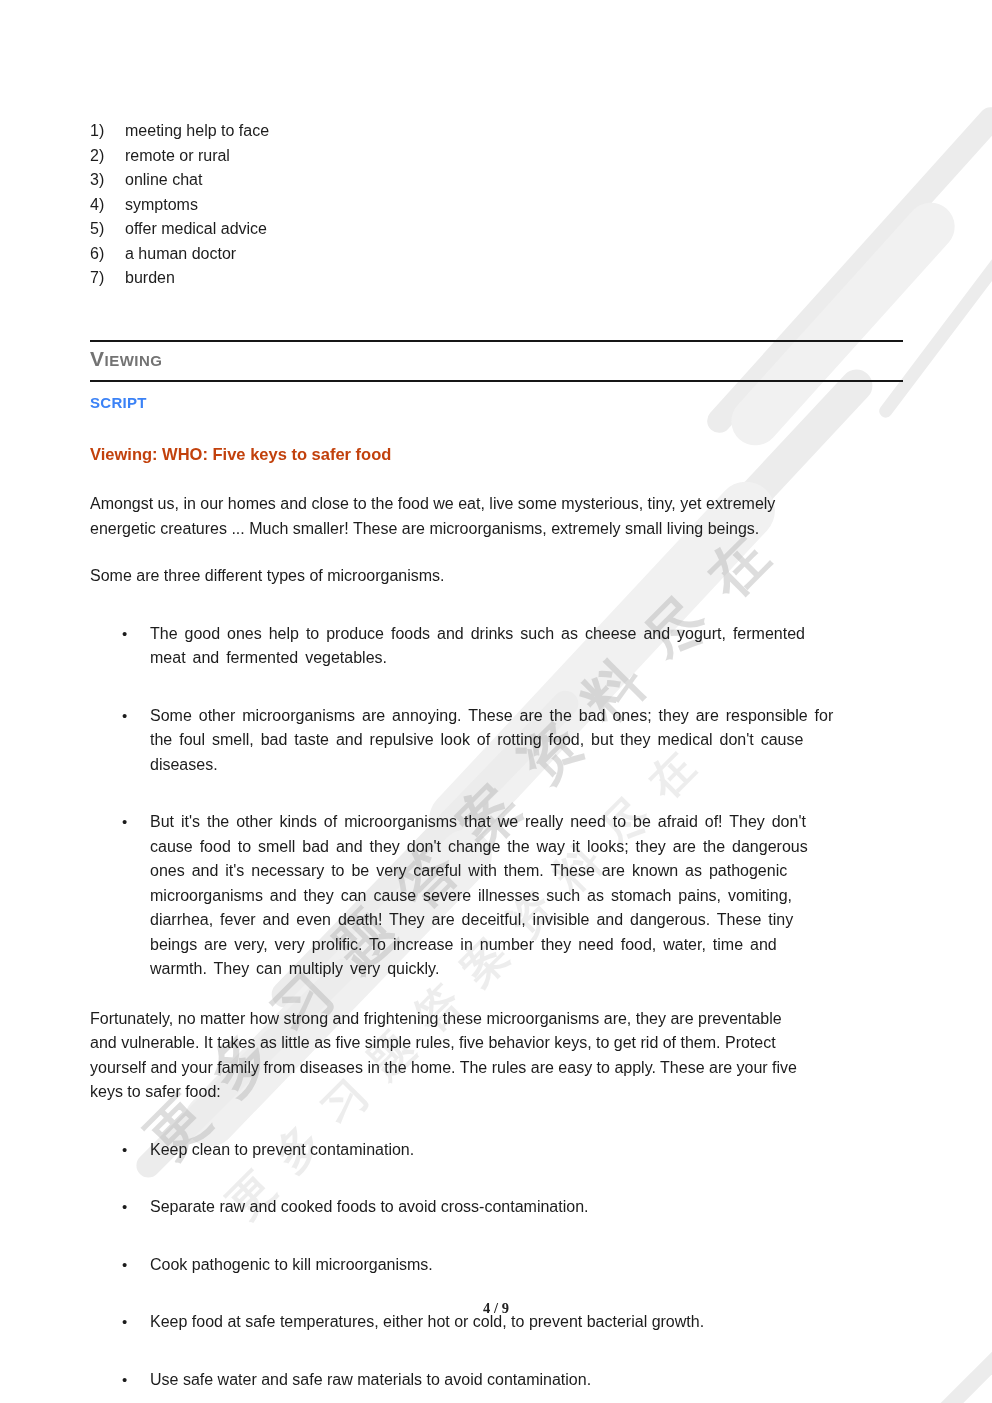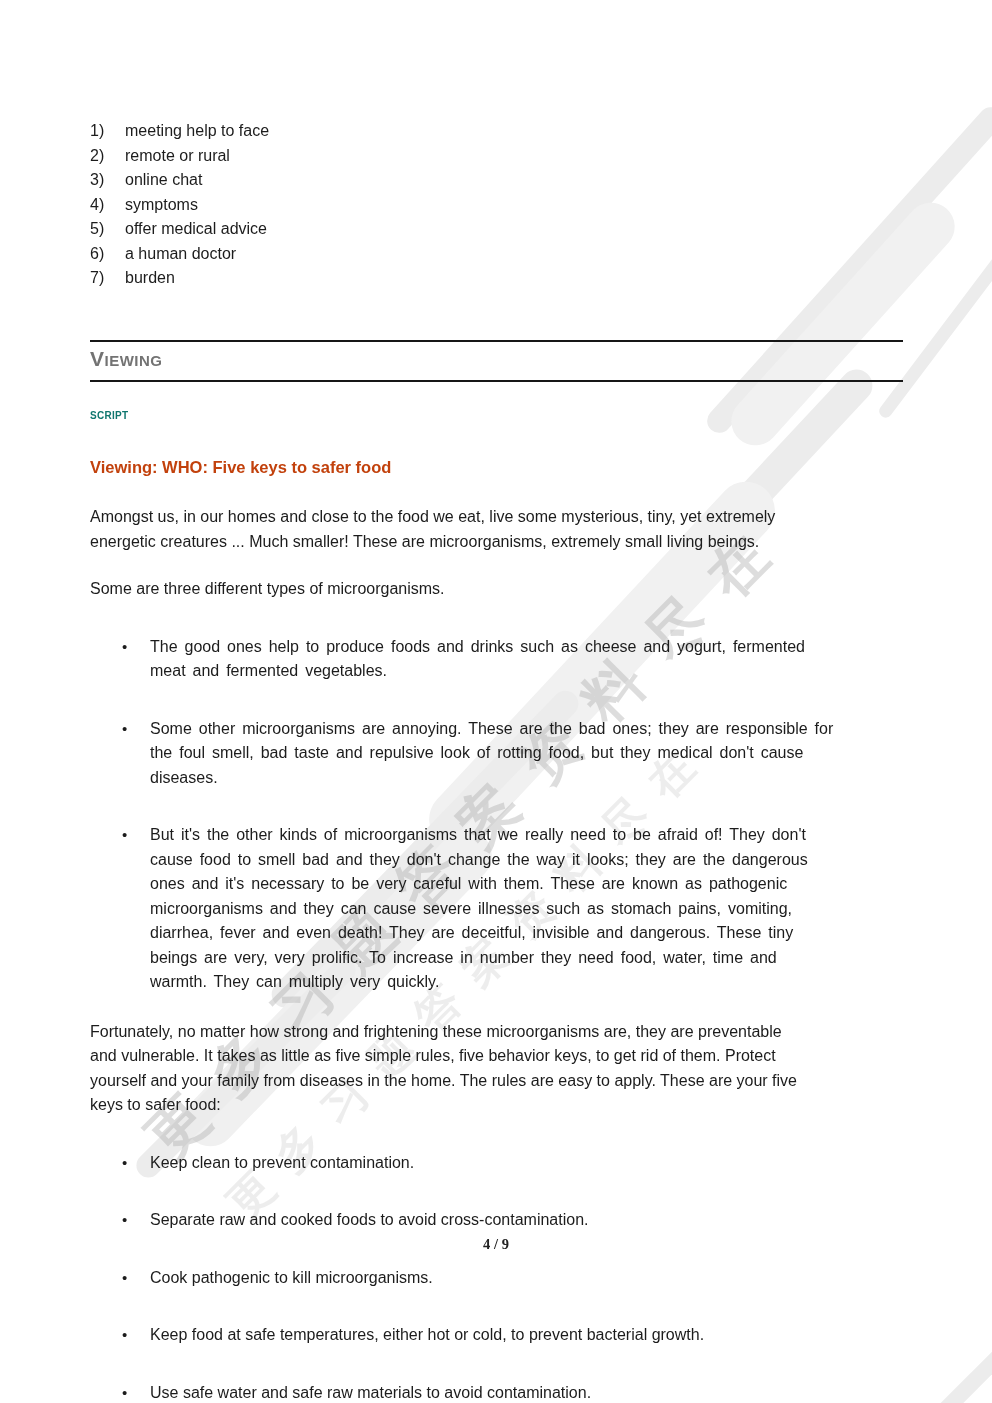--- a/index.html
+++ b/index.html
@@ -19,39 +19,39 @@
   
   .section-heading{
     margin-top:49px;border-top:2px solid #161616;border-bottom:2px solid #161616;
     padding:5px 0 7px 0;
   }
   .section-heading .hd{
     font-variant:small-caps;font-variant-caps:small-caps;
     font-weight:bold;font-size:21px;letter-spacing:0.5px;color:#737373;
   }
   .script-label{
-    margin-top:22px;font-weight:bold;font-size:10px;letter-spacing:0.3px;
-    color:#0f766e;
+    margin-top:9px;font-weight:bold;font-size:15px;letter-spacing:0.3px;
+    color:#3b82f6;
   }
   .script-title{margin-top:26px;font-weight:bold;font-size:16.5px;color:#c2410c;}
   .para{white-space:pre-line;}
   .p1{margin-top:26px;}
   .pintro{margin-top:23px;}
   .p3{margin-top:25px;}
   .p4{margin-top:43px;font-style:italic;}
   
   .bullets{margin:0;}
   .bullet{display:flex;margin-top:33px;}
   .bullet .marker{flex:0 0 28px;margin-left:32px;text-align:left;}
   .bullet .marker::before{content:"\2022";font-size:15px;}
   .bullet .btxt{flex:1;white-space:pre-line;}
   .justified .btxt{word-spacing:2.5px;}
   
   .page-footer{
-    position:absolute;left:0;top:1236px;width:992px;text-align:center;z-index:2;
+    position:absolute;left:0;top:1300px;width:992px;text-align:center;z-index:2;
     font-family:"Liberation Serif","DejaVu Serif",serif;
     font-weight:bold;font-size:14.5px;color:#222;
   }
   
   .watermark{position:absolute;inset:0;z-index:1;overflow:hidden;pointer-events:none;}
   .streak{position:absolute;border-radius:40px;background:#ececec;}
   .wm-text{
     position:absolute;transform:rotate(-45deg);transform-origin:0 0;
     font-weight:bold;white-space:nowrap;color:#b0b0b0;
   }

